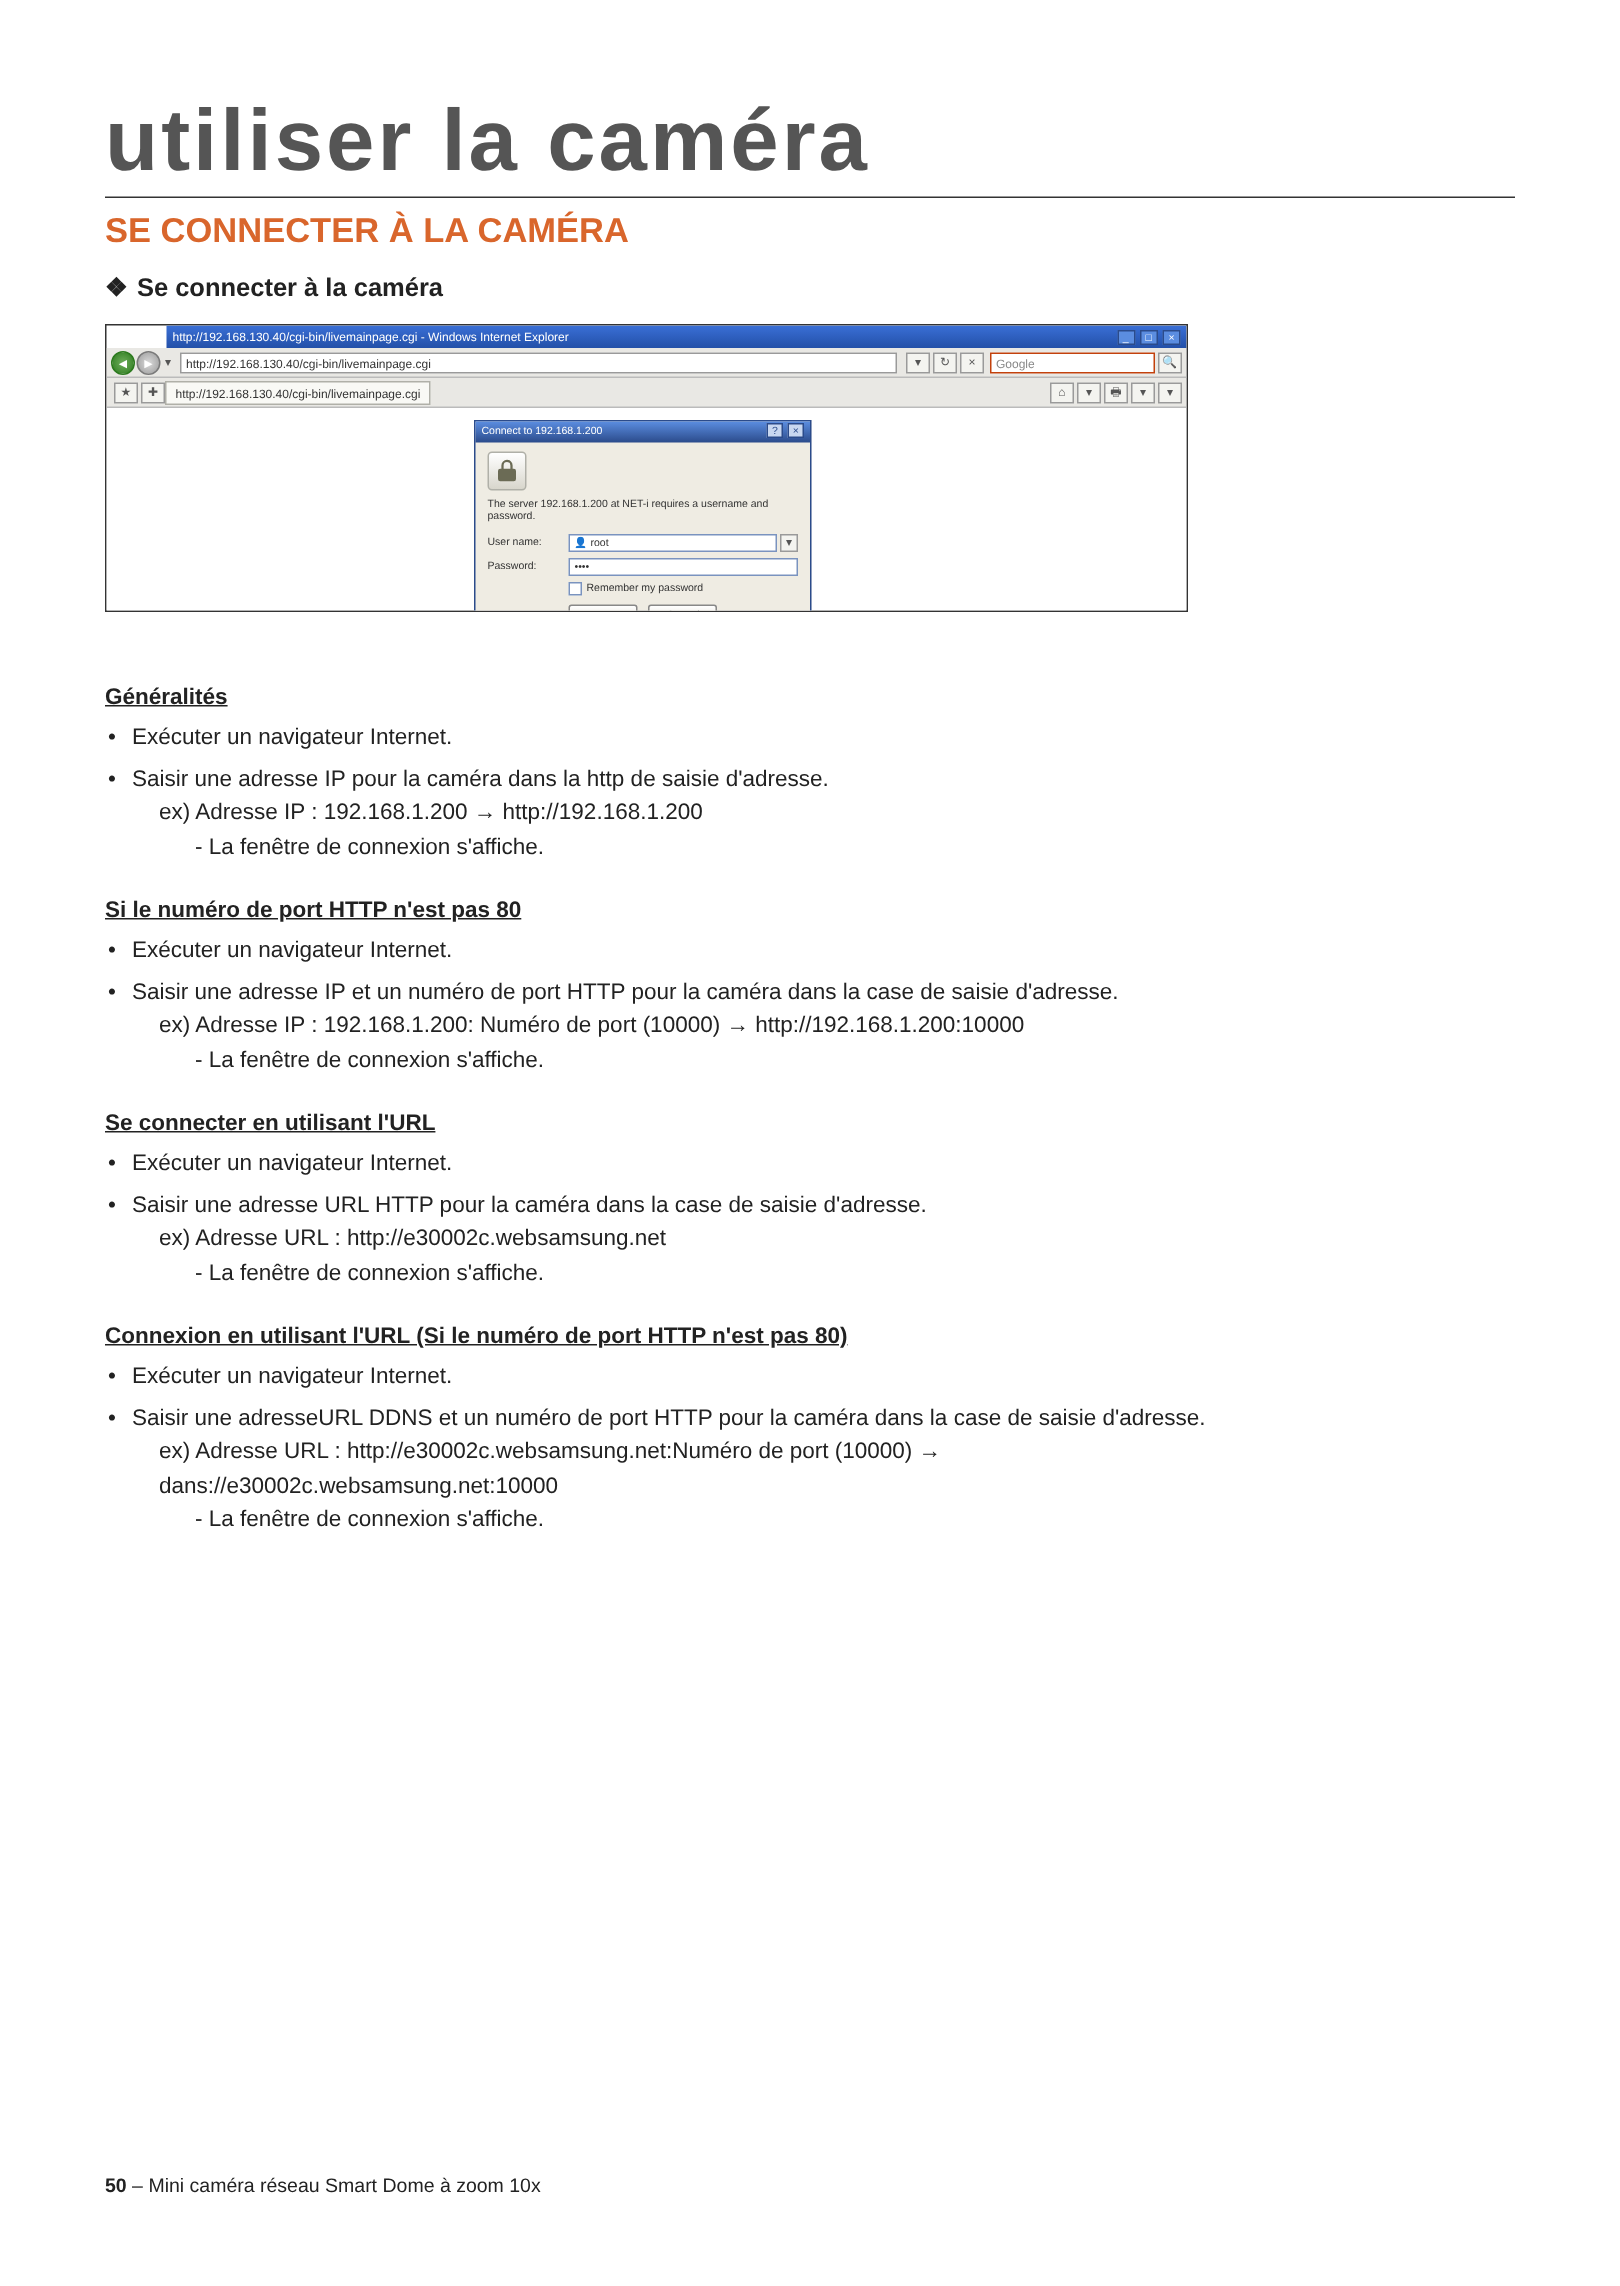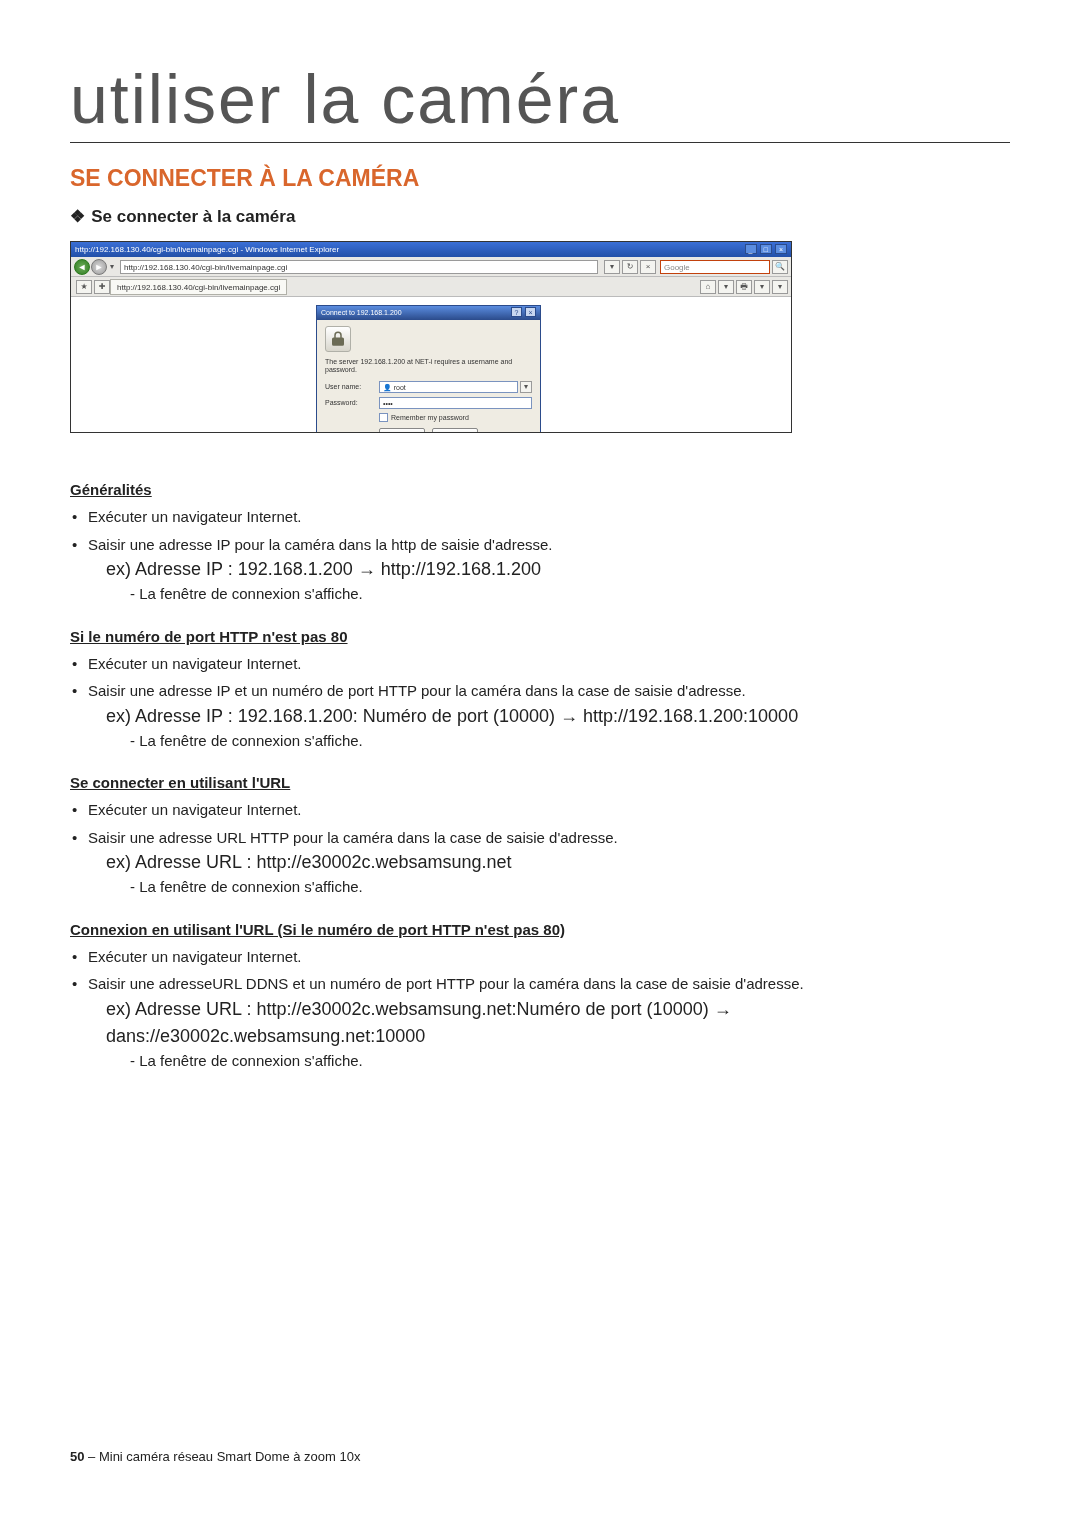--- a/index.html
+++ b/index.html
@@ -6,28 +6,28 @@
   body {
     font-family: Arial, Helvetica, sans-serif;
     width: 1080px;
     height: 1524px;
     background: #fff;
     color: #222;
     position: relative;
     padding: 60px 70px;
   }
   .main-title {
-    font-size: 68px;
-    font-weight: 400;
+    font-size: 58px;
+    font-weight: 700;
     letter-spacing: 2px;
     color: #555;
     font-family: "Helvetica Neue", Arial, sans-serif;
     border-bottom: 1.5px solid #333;
     padding-bottom: 4px;
-    margin-bottom: 22px;
+    margin-bottom: 8px;
   }
   .section-heading {
     font-size: 23px;
     font-weight: 700;
     color: #D9662C;
     margin-bottom: 14px;
   }
   .diamond-row {
     font-size: 17px;
     font-weight: 700;
@@ -48,20 +48,21 @@
   .ie-titlebar {
     background: linear-gradient(#3a6fd6,#2350a8);
     color: #fff;
     font-size: 8px;
     height: 15px;
     line-height: 15px;
     padding: 0 4px;
     display: flex;
     justify-content: space-between;
     align-items: center;
+    margin-left: 40px;
   }
   .ie-titlebar .ctrls span {
     display: inline-block; width: 12px; height: 10px;
     background: #5b8de0; border: 1px solid #2b4b8b; margin-left: 1px;
     font-size: 7px; line-height: 9px; text-align: center;
   }
   .ie-navbar {
     background: #e9e8e4;
     border-bottom: 1px solid #bbb;
     height: 20px;
@@ -186,21 +187,21 @@
   ul.bullets > li::before {
     content: "•";
     position: absolute;
     left: 2px;
     top: 0;
     font-size: 15px;
   }
   .sub-line {
     display: block;
     padding-left: 18px;
-    font-size: 18px;
+    font-size: 15px;
     line-height:1.5;
   }
   .sub-line2 {
     display: block;
     padding-left: 42px;
     font-size: 15px;
     line-height:1.5;
   }
   .footer {
     position: absolute;

